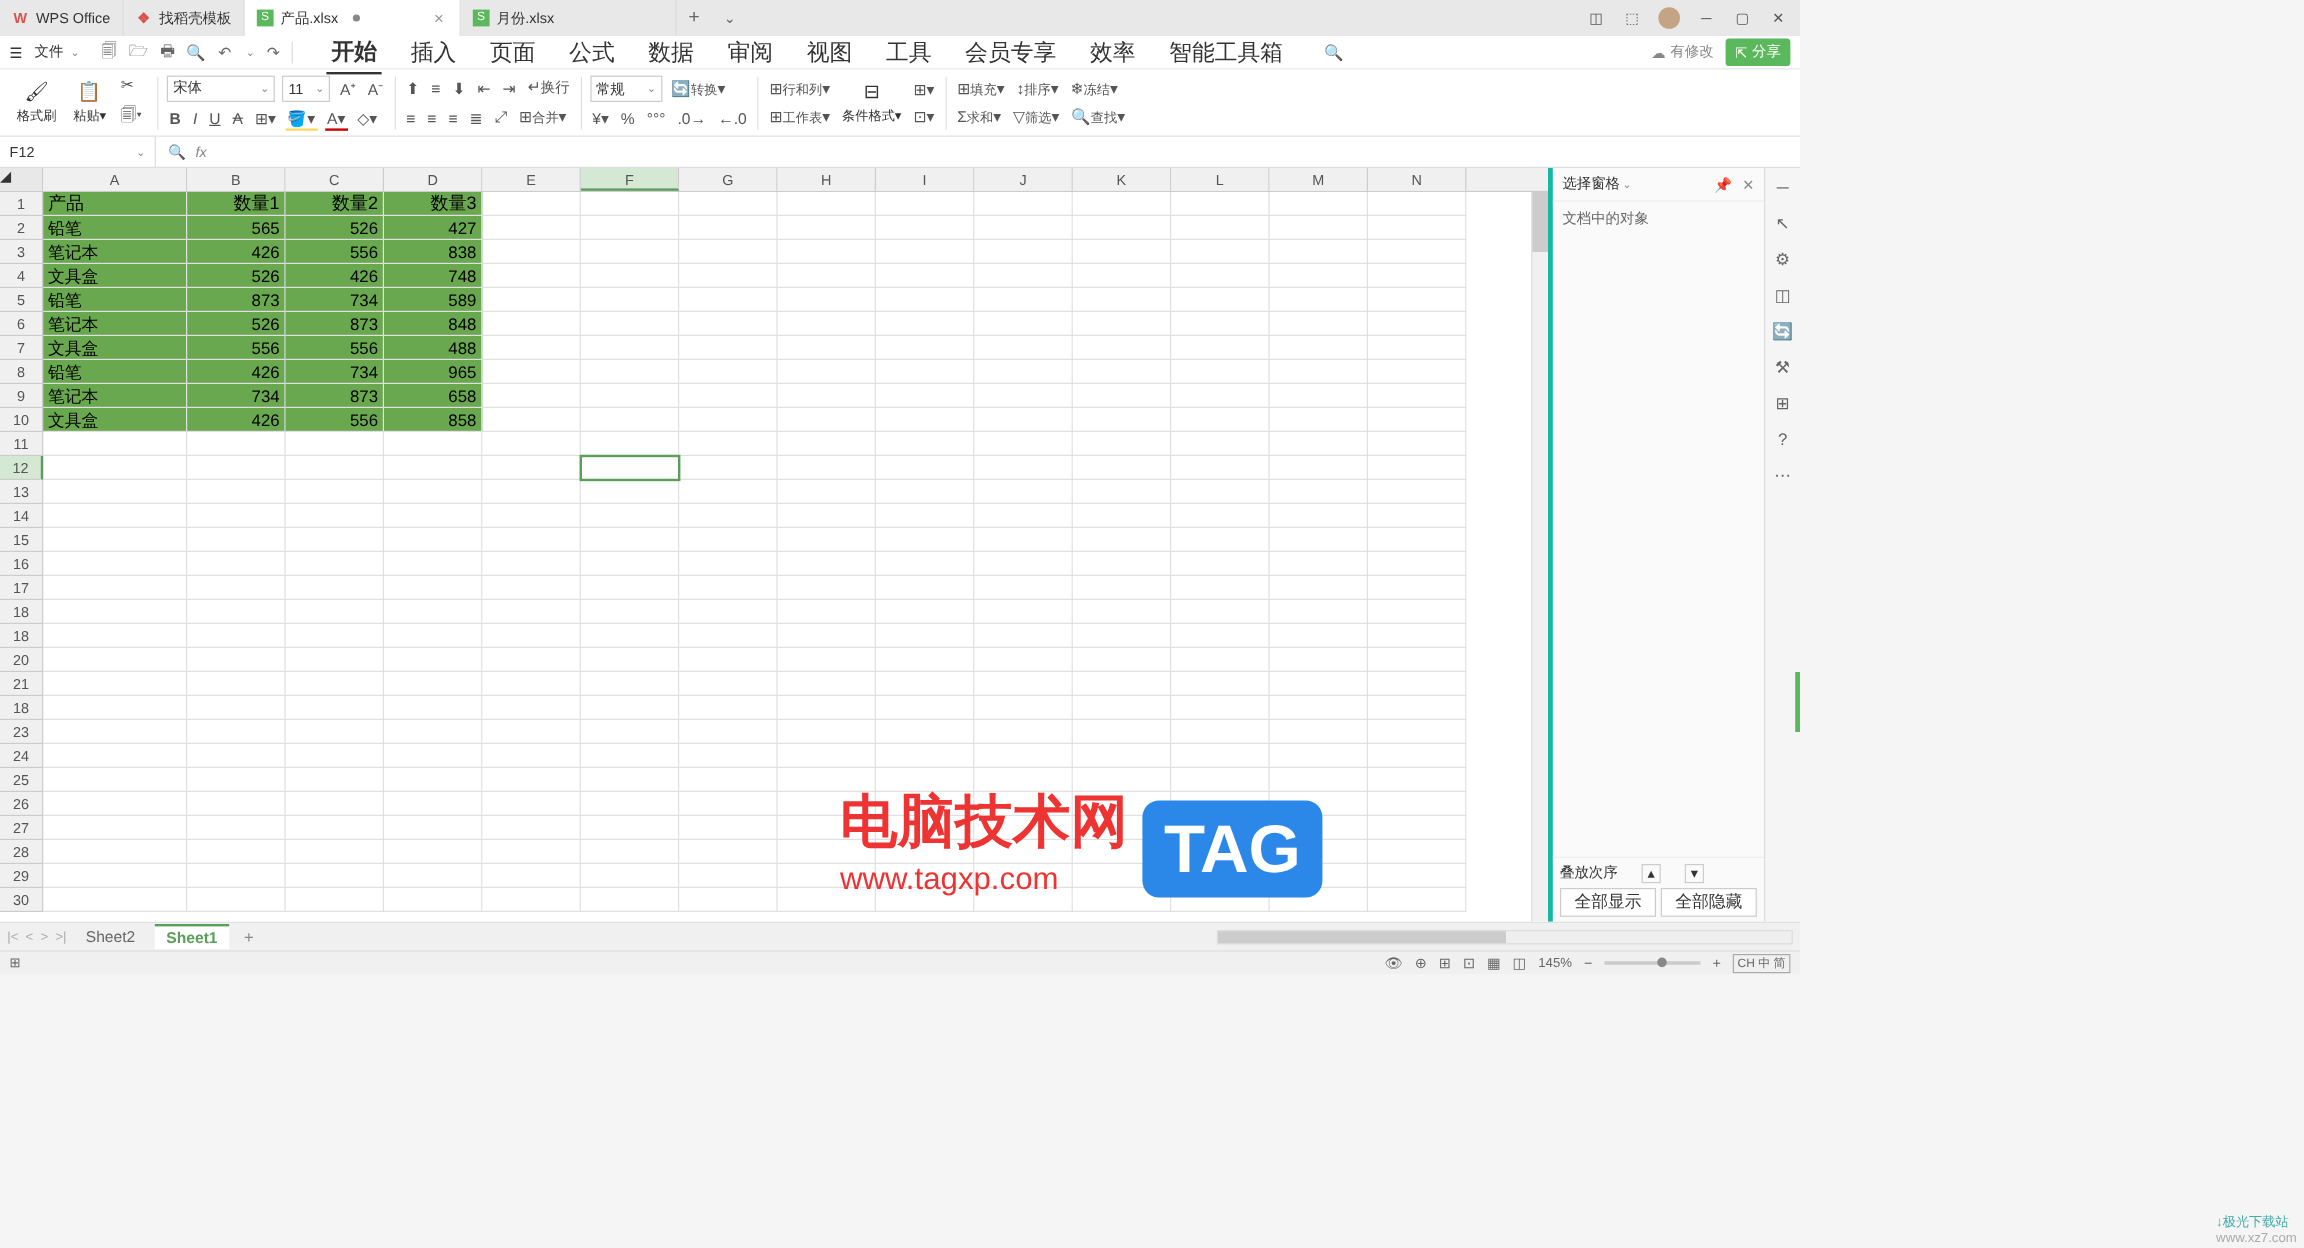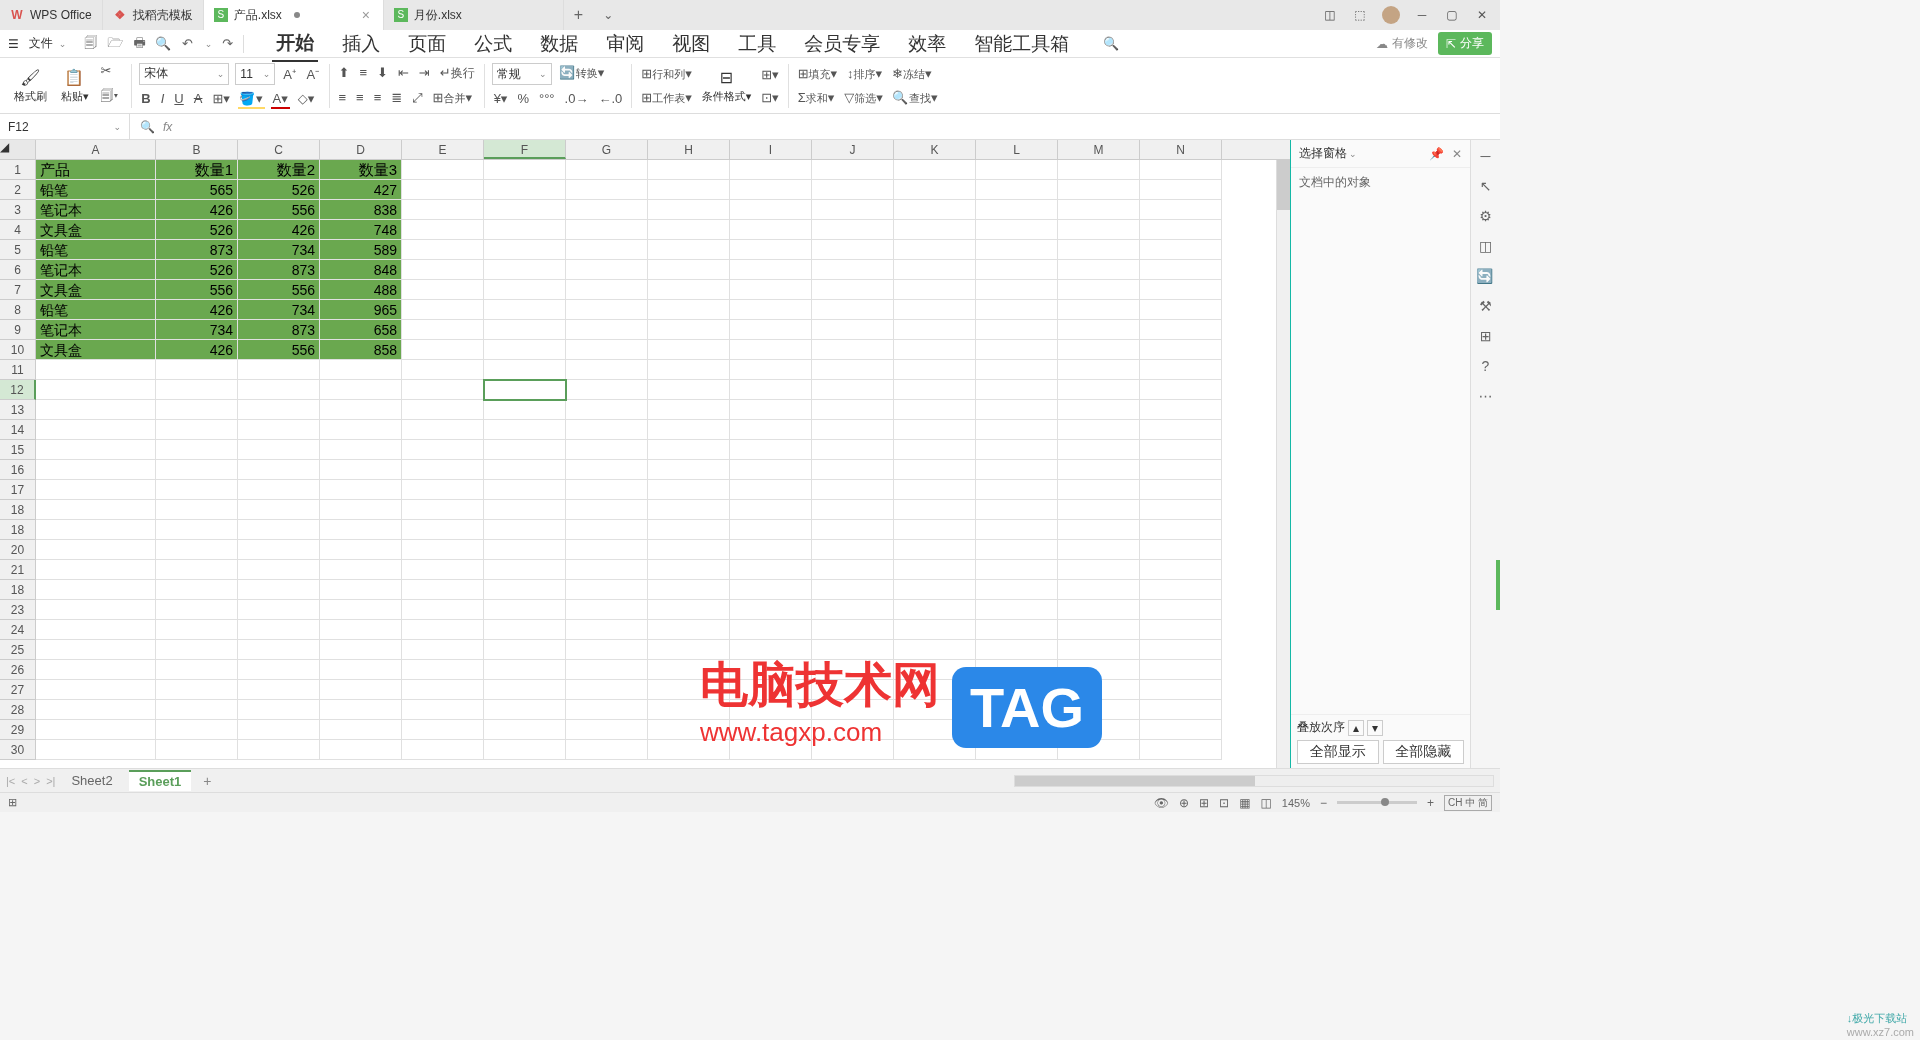--- a/index.html
+++ b/index.html
@@ -30,21 +30,21 @@
 .share-btn { background: #5cb85c; color: #fff; padding: 3px 8px; border-radius: 3px; font-size: 12px; display: flex; align-items: center; gap: 4px; cursor: pointer; }
 .modif { color: #888; font-size: 12px; display: flex; align-items: center; gap: 4px; }
 
 
 .ribbon { height: 56px; background: #fff; border-bottom: 1px solid #ddd; display: flex; align-items: center; padding: 2px 6px; gap: 4px; }
 .rgroup-h { display: flex; align-items: center; gap: 6px; height: 52px; padding: 0 4px; }
 .rbtn-big { display: flex; flex-direction: column; align-items: center; justify-content: center; font-size: 11px; gap: 2px; cursor: pointer; padding: 2px 4px; min-width: 32px; }
 .rbtn-icon { font-size: 16px; }
 .rbtn-sm { cursor: pointer; font-size: 13px; color: #555; padding: 2px; }
 .rrows { display: flex; flex-direction: column; gap: 4px; justify-content: center; height: 52px; }
-.rrow { display: flex; gap: 6px; }
+.rrow { display: flex; align-items: center; gap: 6px; }
 .fontbox { border: 1px solid #ccc; height: 22px; padding: 0 4px; display: flex; align-items: center; min-width: 90px; font-size: 12px; background: #fff; }
 .sizebox { border: 1px solid #ccc; height: 22px; width: 40px; padding: 0 4px; display: flex; align-items: center; font-size: 12px; background: #fff; }
 .dd { font-size: 9px; color: #888; margin-left: 2px; }
 .sep { width: 1px; background: #e0e0e0; height: 44px; margin: 0 3px; }
 .color-under { border-bottom: 2px solid; padding-bottom: 1px; }
 
 
 .fbar { height: 26px; background: #fff; border-bottom: 1px solid #ddd; display: flex; align-items: center; }
 .namebox { width: 130px; border-right: 1px solid #ddd; height: 100%; display: flex; align-items: center; padding: 0 8px; justify-content: space-between; }
 .fx-area { display: flex; align-items: center; gap: 8px; padding: 0 10px; flex: 1; }
@@ -75,27 +75,27 @@
 .cw-M { width: 82px; } .cw-N { width: 82px; }
 
 
 .watermark { position: absolute; bottom: 20px; left: 700px; z-index: 40; pointer-events: none; }
 .wm-text { color: #e33; font-size: 48px; font-weight: bold; }
 .wm-url { color: #e33; font-size: 26px; }
 .wm-tag { background: #2b88e8; color: #fff; font-size: 56px; font-weight: bold; padding: 8px 18px; border-radius: 14px; display: inline-block; margin-left: 12px; vertical-align: middle; }
 .dl-mark { position: absolute; bottom: 2px; right: 6px; font-size: 11px; color: #4aa; z-index: 60; }
 
 
-.rpanel { width: 180px; border-left: 1px solid #14b8a6; background: #fafafa; display: flex; flex-direction: column; }
+.rpanel { width: 180px; border-left: 4px solid #14b8a6; background: #fafafa; display: flex; flex-direction: column; }
 .rpanel-hd { height: 28px; display: flex; align-items: center; justify-content: space-between; padding: 0 8px; border-bottom: 1px solid #eee; font-size: 12px; }
 .rpanel-hd-icons { display: flex; gap: 8px; color: #888; }
 .rpanel-sub { padding: 6px 8px; font-size: 12px; color: #666; }
 .rpanel-body { flex: 1; }
 .rpanel-ft { border-top: 1px solid #eee; padding: 4px 6px; }
-.rpanel-ft-row { display: flex; align-items: center; gap: 3px; font-size: 12px; margin-bottom: 4px; }
+.rpanel-ft-row { display: flex; align-items: center; gap: 20px; font-size: 12px; margin-bottom: 4px; }
 .rpanel-ft-btns { display: flex; gap: 4px; }
 .rpanel-ft-btn { flex: 1; border: 1px solid #ccc; background: #fff; font-size: 14px; padding: 2px 0; text-align: center; cursor: pointer; }
 
 
 .rstrip { width: 30px; border-left: 1px solid #ddd; background: #f5f5f5; display: flex; flex-direction: column; align-items: center; padding-top: 8px; gap: 14px; }
 .rstrip-icon { font-size: 14px; color: #666; cursor: pointer; }
 
 
 .sheettabs { height: 24px; background: #f0f0f0; border-top: 1px solid #ddd; display: flex; align-items: center; padding: 0 6px; gap: 6px; }
 .stab-nav { color: #aaa; font-size: 11px; cursor: pointer; }

